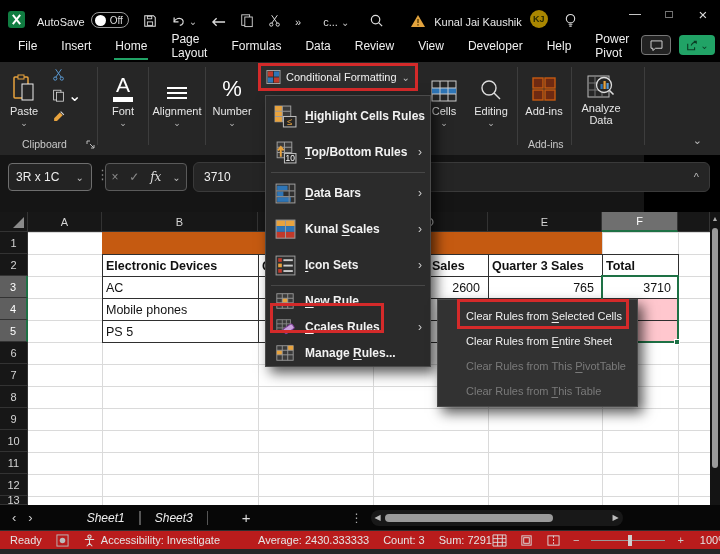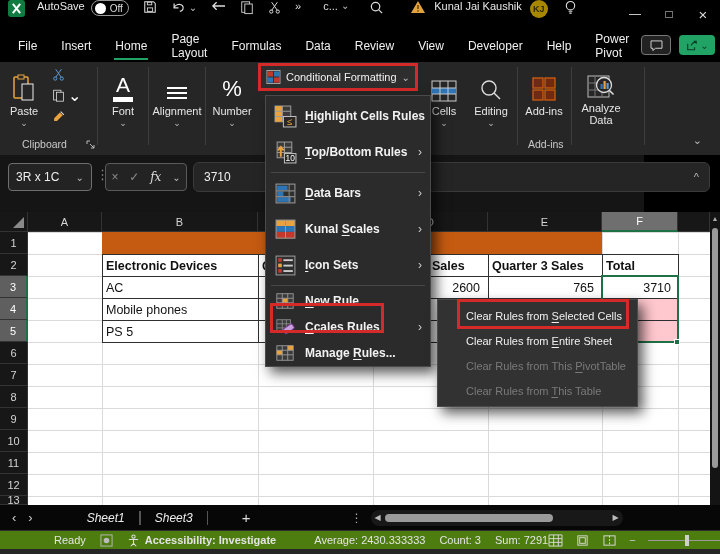--- a/index.html
+++ b/index.html
@@ -3,21 +3,21 @@
 <meta charset="utf-8">
 <style>
   * { margin:0; padding:0; box-sizing:border-box; }
   body { background:#000; font-family:"Liberation Sans", sans-serif; }
   .app { position:relative; width:720px; height:554px; background:#000; overflow:hidden; color:#fff; }
   .abs { position:absolute; }
   svg { display:block; }
 
   
   .titlebar { position:absolute; left:0; top:0; width:720px; height:28px; background:#000;
-              display:flex; align-items:flex-start; font-size:11px; color:#e8e8e8; }
+              display:flex; align-items:flex-end; font-size:11px; color:#e8e8e8; }
   .xl-logo { width:17px; height:17px; margin-left:8px; background:#107c41; border-radius:3px;
              display:flex; align-items:center; justify-content:center; }
   .autosave-lbl { margin-left:12px; }
   .toggle { margin-left:6px; width:38px; height:16px; border:1px solid #9a9a9a; border-radius:9px;
             display:flex; align-items:center; padding:0 3px; gap:4px; }
   .knob { width:11px; height:11px; background:#fff; border-radius:50%; }
   .toggle-state { font-size:10px; color:#ddd; }
   .tbi { margin-left:14px; display:flex; align-items:center; }
   .doc-title { margin-left:22px; color:#ddd; }
   .chev { color:#bdbdbd; font-size:10px; margin-left:3px; }
@@ -133,24 +133,24 @@
   .tsep { width:1px; height:14px; background:#555; }
   .addsheet { padding:0 14px; color:#ddd; font-size:15px; }
   .tabdots { color:#aaa; margin-left:86px; }
   .hscroll { margin-left:8px; display:flex; align-items:center; width:252px; height:16px; background:#181818;
              border-radius:8px; padding:0 4px; }
   .hthumb { height:8px; width:168px; background:#9a9a9a; border-radius:4px; margin-left:4px; }
   .harr { color:#bbb; font-size:8px; }
   .harr.right { margin-left:auto; }
 
   
-  .statusbar { position:absolute; left:0; top:530px; width:720px; height:19px; background:#4d7c0f;
-               border-top:1px solid #2e2e2e; display:flex; align-items:center; font-size:11px; color:#e4e4e4;padding-left:44px; }
+  .statusbar { position:absolute; left:0; top:530px; width:720px; height:19px; background:#b91c1c;
+               border-top:1px solid #2e2e2e; display:flex; align-items:center; font-size:11px; color:#e4e4e4; }
   .sb { margin-left:14px; white-space:nowrap; }
-  .sb.bold { font-weight:bold; margin-left:5px; }
+  .sb.bold { font-weight:normal; margin-left:5px; }
   .sb-icons { margin-left:auto; display:flex; align-items:center; gap:12px; }
   .viewbtn { display:flex; align-items:center; }
   .zoomline { width:74px; height:1px; background:#9a9a9a; position:relative; }
   .zthumb { position:absolute; left:50%; top:-5px; width:4px; height:11px; background:#cfcfcf; }
   .zoompct { margin-right:10px; margin-left:4px; }
   .sliver { position:absolute; left:0; top:549px; width:720px; height:5px; background:#262626; }
 </style>
 </head>
 <body>
 

